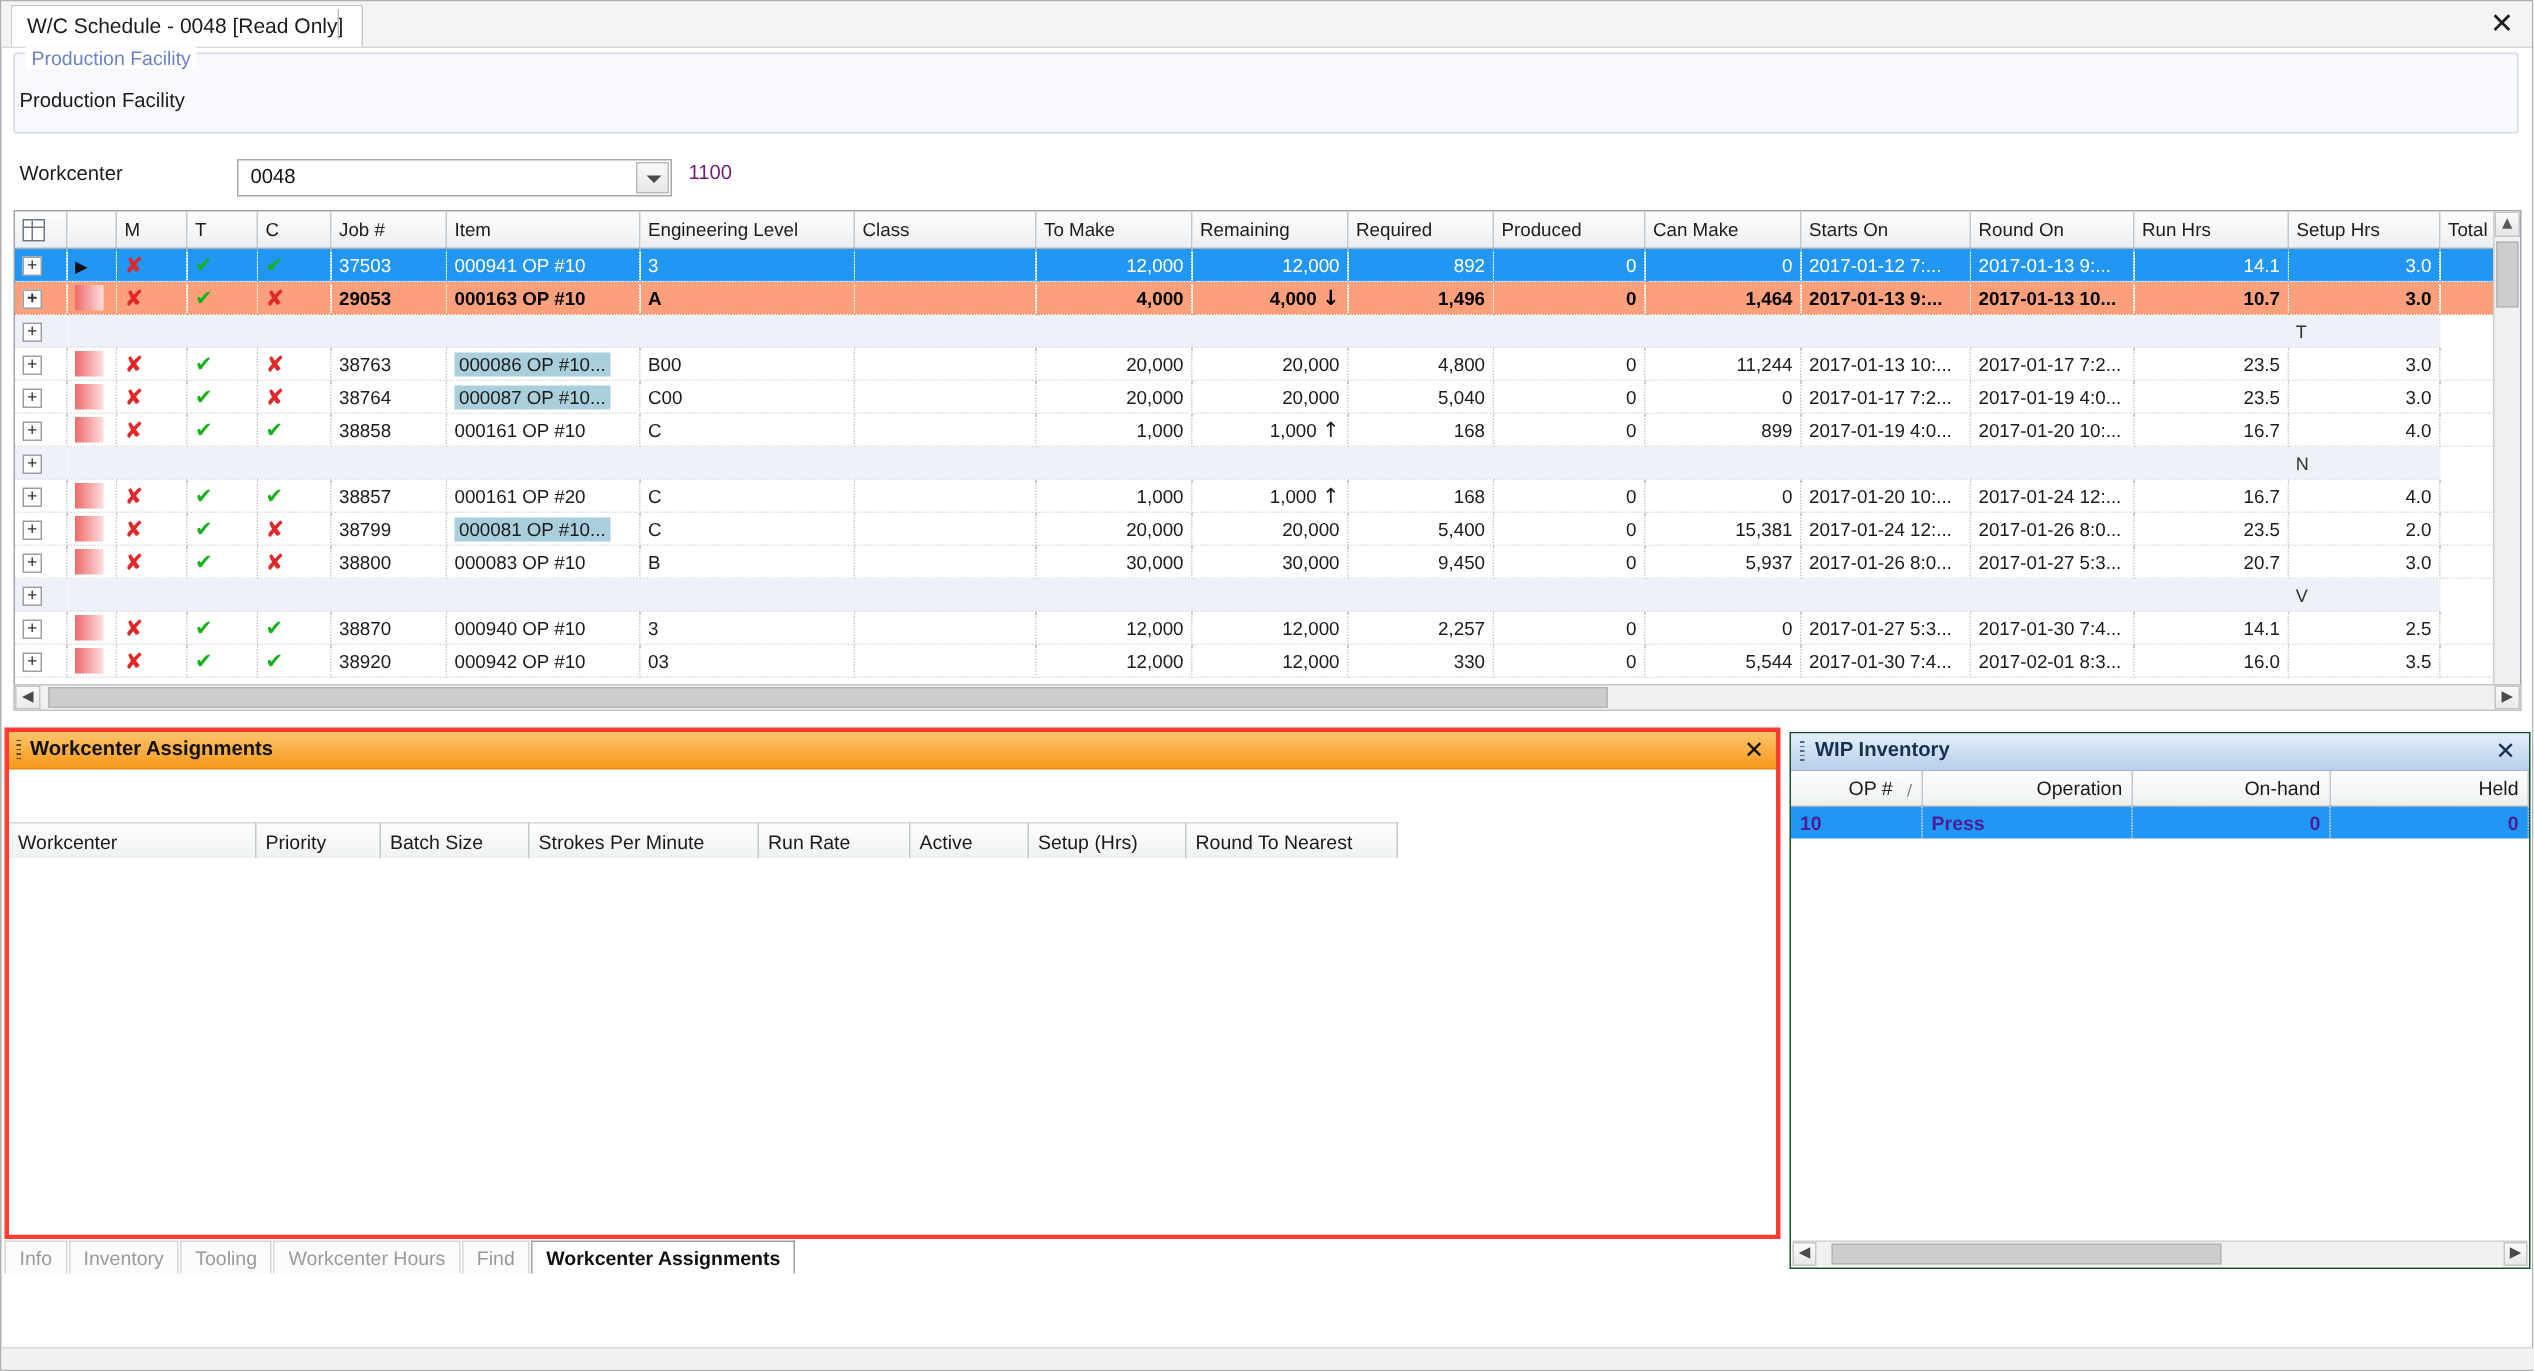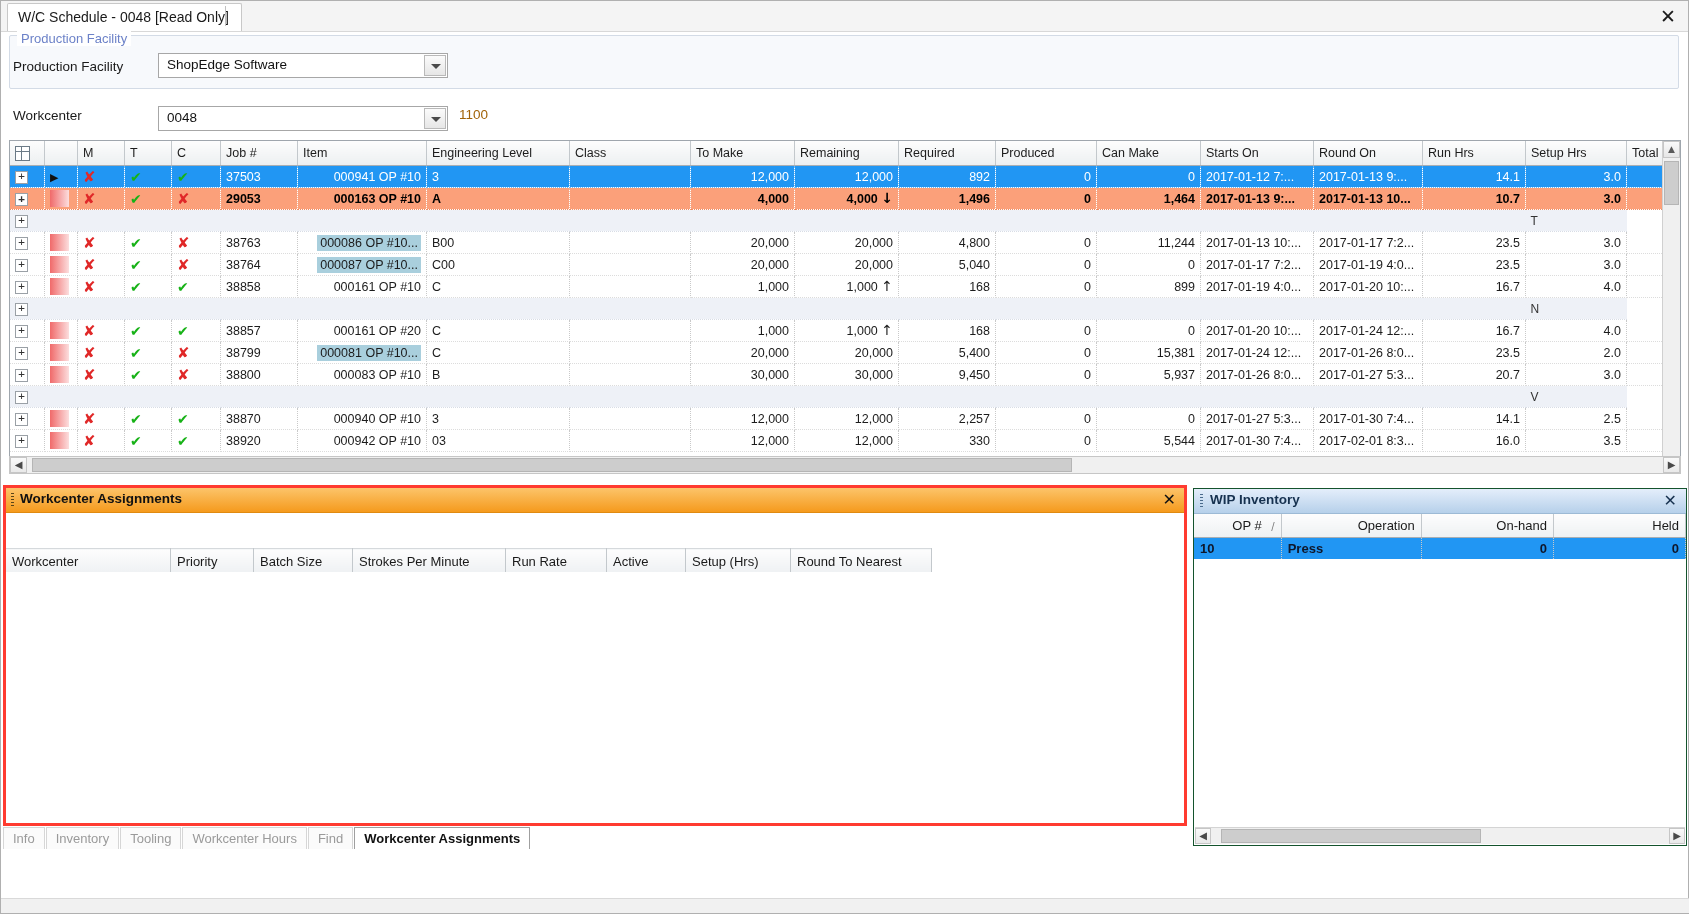--- a/index.html
+++ b/index.html
@@ -39,21 +39,21 @@
     position:absolute;right:1px;top:1px;width:22px;height:21px;
     background:linear-gradient(#fbfbfb,#e6e6e6);border:1px solid #b9b9b9;box-sizing:border-box;
   }
   .combo .arrowbox:after{
     content:"";position:absolute;left:6px;top:8px;
     border-left:5px solid transparent;border-right:5px solid transparent;border-top:5px solid #4a4a4a;
   }
   #pf-combo{left:157px;top:52px;width:290px;}
   #wc-combo{left:157px;top:105px;width:290px;}
   .wc-label{position:absolute;left:12px;top:107px;font-size:13.5px;color:#1a1a1a;}
-  .wc-code{position:absolute;left:458px;top:106px;font-size:13.5px;color:#a16207;}
+  .wc-code{position:absolute;left:458px;top:106px;font-size:13.5px;color:#701a75;}
 
   
   .grid-wrap{position:absolute;left:8px;top:139px;width:1672px;height:334px;
     border:1px solid #9fa6ad;background:#fff;box-sizing:border-box;overflow:hidden;}
   table.grid{border-collapse:collapse;table-layout:fixed;width:1640px;}
   table.grid th{
     height:24px;padding:0 5px;font-size:12.5px;font-weight:normal;color:#1c1c1c;text-align:left;
     background:linear-gradient(#fdfdfd,#eceff1);
     border-right:1px solid #c3c8cc;border-bottom:1px solid #a8aeb3;
     white-space:nowrap;overflow:hidden;
@@ -62,21 +62,21 @@
     height:21px;padding:0 5px;font-size:12.5px;color:#1c1c1c;
     border-right:1px dotted #c9c9c9;border-bottom:1px dotted #dcdcdc;
     white-space:nowrap;overflow:hidden;
   }
   .c-exp{width:24px;}
   .c-mark{width:22px;}
   .c-m{width:36px;}
   .c-t{width:36px;}
   .c-c{width:38px;}
   .c-job{width:66px;}
-  .c-item{width:118px;text-align:right;}
+  .c-item{width:118px;}
   .c-eng{width:132px;}
   .c-class{width:110px;}
   .c-tomake{width:93px;}
   .c-remain{width:93px;}
   .c-req{width:86px;}
   .c-prod{width:90px;}
   .c-canmake{width:93px;}
   .c-starts{width:102px;}
   .c-ends{width:98px;}
   .c-run{width:92px;}
@@ -151,21 +151,21 @@
   .wip-title .grip{position:absolute;left:6px;top:5px;width:3px;height:14px;
     background:repeating-linear-gradient(#4a6b8c 0 1px,transparent 1px 3px);}
   .wip-title .x{position:absolute;right:9px;top:2px;font-size:16px;color:#16314f;cursor:pointer;font-family:"DejaVu Sans",sans-serif;font-weight:bold;}
   table.wipgrid{border-collapse:collapse;table-layout:fixed;width:492px;}
   table.wipgrid th{
     height:23px;padding:0 6px;font-weight:normal;font-size:13px;color:#1a1a1a;text-align:right;
     background:linear-gradient(#fdfdfd,#eef1f3);
     border-right:1px solid #c3c8cc;border-bottom:1px solid #a8aeb3;white-space:nowrap;
   }
   table.wipgrid td{height:21px;padding:0 6px;font-size:13px;border-right:1px dotted #c9c9c9;white-space:nowrap;}
-  tr.wip-sel td{background:#2196f3;color:#0f172a;font-weight:bold;}
+  tr.wip-sel td{background:#2196f3;color:#4c1d95;font-weight:bold;}
   .sort-asc{font-size:10px;color:#777;margin-left:6px;font-family:"DejaVu Sans",sans-serif;}
   .wip-hsb{position:absolute;left:1px;bottom:1px;width:490px;height:17px;background:#f0f0f0;border-top:1px solid #d4d4d4;box-sizing:border-box;}
   .wip-hsb .btn{position:absolute;top:0;width:16px;height:16px;background:linear-gradient(#fafafa,#e9e9e9);
     border:1px solid #c6c6c6;box-sizing:border-box;color:#4a4a4a;font-size:10px;text-align:center;line-height:14px;font-family:"DejaVu Sans",sans-serif;}
   .wip-hsb .btn.l{left:0;} .wip-hsb .btn.r{right:0;}
   .wip-hsb .thumb{position:absolute;left:26px;top:1px;width:260px;height:14px;background:#cdcdcd;border:1px solid #b5b5b5;box-sizing:border-box;}
 
   
   .tabstrip{position:absolute;left:2px;top:826px;width:1184px;height:24px;}
   .tabstrip .tab{
@@ -185,24 +185,20 @@
     <div class="doc-tab">
       <span>W/C Schedule - 0048 [Read Only]</span>
     </div>
     <div class="doc-tab-sep"></div>
     <div class="win-close">✕</div>
   </div>
 
   <div class="pf-group"></div>
   <div class="pf-legend">Production Facility</div>
   <div class="pf-label">Production Facility</div>
-  <div class="combo" id="pf-combo">
-    <span class="txt">ShopEdge Software</span>
-    <span class="arrowbox"></span>
-  </div>
 
   <div class="wc-label">Workcenter</div>
   <div class="combo" id="wc-combo">
     <span class="txt">0048</span>
     <span class="arrowbox"></span>
   </div>
   <div class="wc-code">1100</div>
 
   <div class="grid-wrap">
     <table class="grid">

